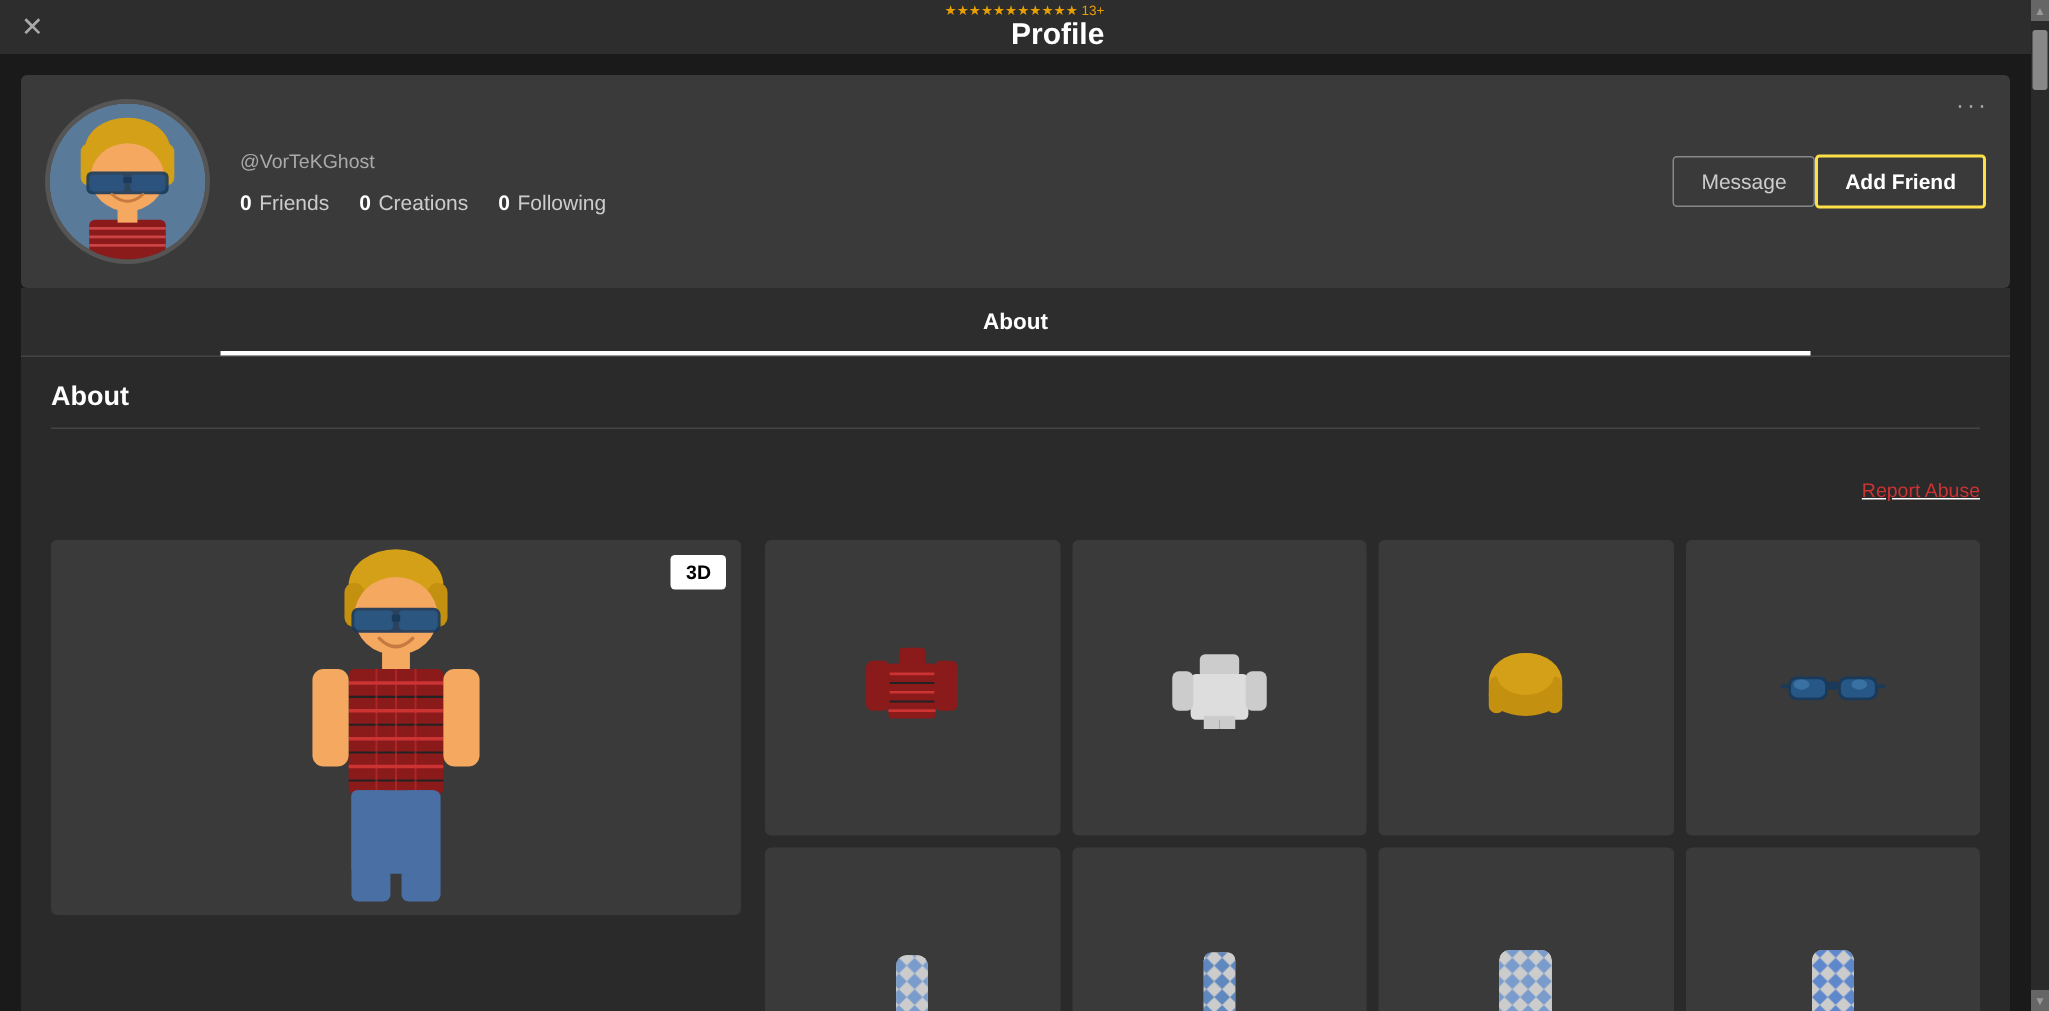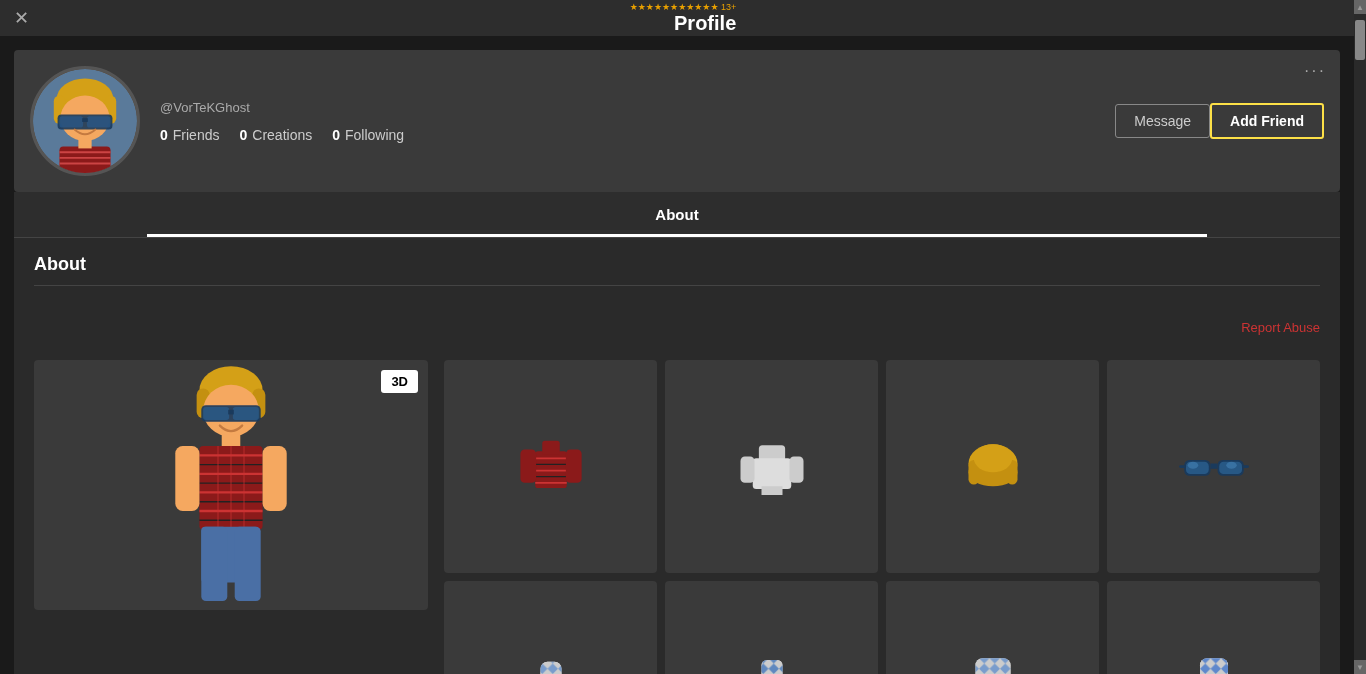--- a/index.html
+++ b/index.html
@@ -231,20 +231,21 @@
     .about-divider {
       border: none;
       border-top: 1px solid #444;
       margin: 8px 0 10px 0;
     }
     .report-abuse {
       text-align: right;
       padding: 6px 20px 10px 20px;
       background: #2a2a2a;
       margin: 0 14px;
+      text-decoration: underline;
     }
     .report-abuse-link {
       color: #cc3333;
       font-size: 13px;
       cursor: pointer;
       text-decoration: none;
     }
 
     
     .wearing-section {
@@ -256,21 +257,21 @@
       font-size: 16px;
       font-weight: bold;
       color: #1a9fff;
       margin-bottom: 14px;
     }
     .wearing-content {
       display: flex;
       gap: 16px;
     }
     .avatar-3d-container {
-      width: 394px;
+      width: 460px;
       height: 250px;
       background: #3a3a3a;
       border-radius: 4px;
       position: relative;
       display: flex;
       align-items: center;
       justify-content: center;
       overflow: hidden;
       flex-shrink: 0;
     }

